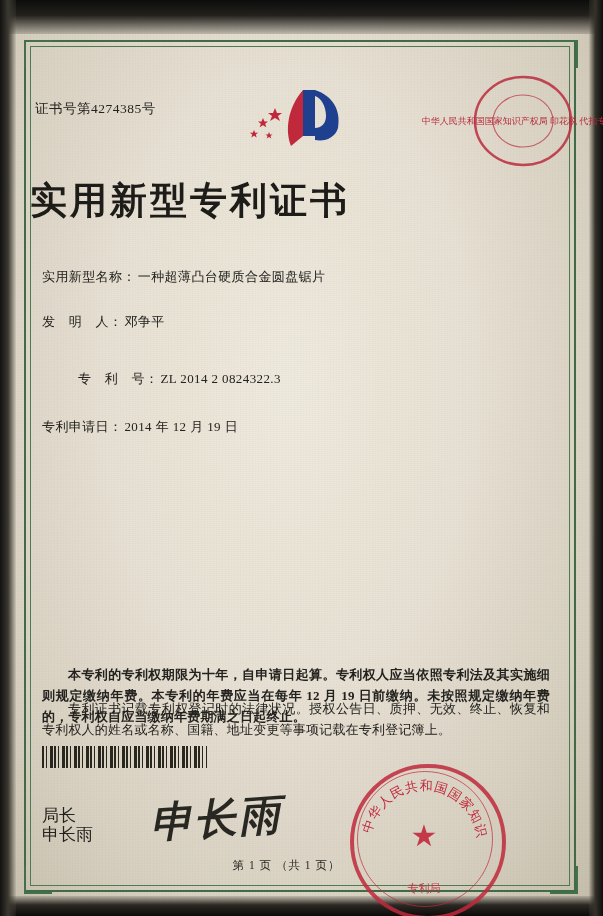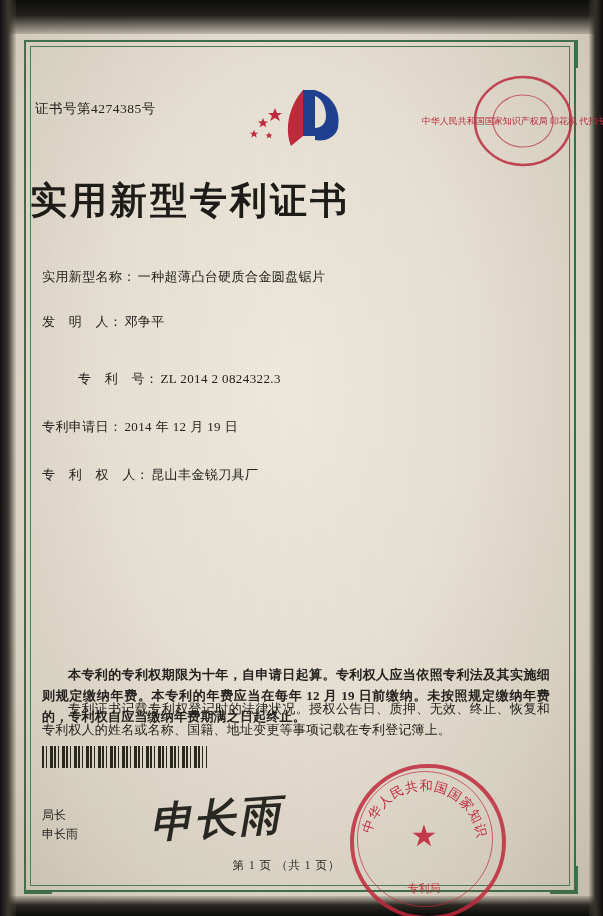--- a/index.html
+++ b/index.html
@@ -177,21 +177,21 @@
       #19180f 8px, #19180f 11px,
       transparent 11px, transparent 12px
     );
     opacity: 0.92;
   }
 
   
   #director {
     position: absolute;
     left: 12px; top: 760px;
-    font-size: 12px;
+    font-size: 17px;
     color: #23221f;
     line-height: 19px;
   }
   #signature {
     position: absolute;
     left: 120px; top: 745px;
     font-size: 42px;
     color: #1b1a16;
     font-family: "Liberation Serif", serif;
     font-style: italic;
@@ -309,23 +309,20 @@
       <span class="lbl">实用新型名称：</span><span class="val">一种超薄凸台硬质合金圆盘锯片</span>
     </div>
     <div class="field" id="f2">
       <span class="lbl">发　明　人：</span><span class="val">邓争平</span>
     </div>
     <div class="field" id="f3">
       <span class="lbl">专　利　号：</span><span class="val">ZL 2014 2 0824322.3</span>
     </div>
     <div class="field" id="f4">
       <span class="lbl">专利申请日：</span><span class="val">2014 年 12 月 19 日</span>
-    </div>
-    <div class="field" id="f5">
-      <span class="lbl">专　利　权　人：</span><span class="val">昆山丰金锐刀具厂</span>
     </div>
 
     <div class="para" id="p2">本专利的专利权期限为十年，自申请日起算。专利权人应当依照专利法及其实施细则规定缴纳年费。本专利的年费应当在每年 12 月 19 日前缴纳。未按照规定缴纳年费的，专利权自应当缴纳年费期满之日起终止。</div>
     <div class="para" id="p3">专利证书记载专利权登记时的法律状况。授权公告日、质押、无效、终止、恢复和专利权人的姓名或名称、国籍、地址变更等事项记载在专利登记簿上。</div>
 
     <div id="barcode"></div>
 
     <div id="director">
       <div>局长</div>
       <div>申长雨</div>

